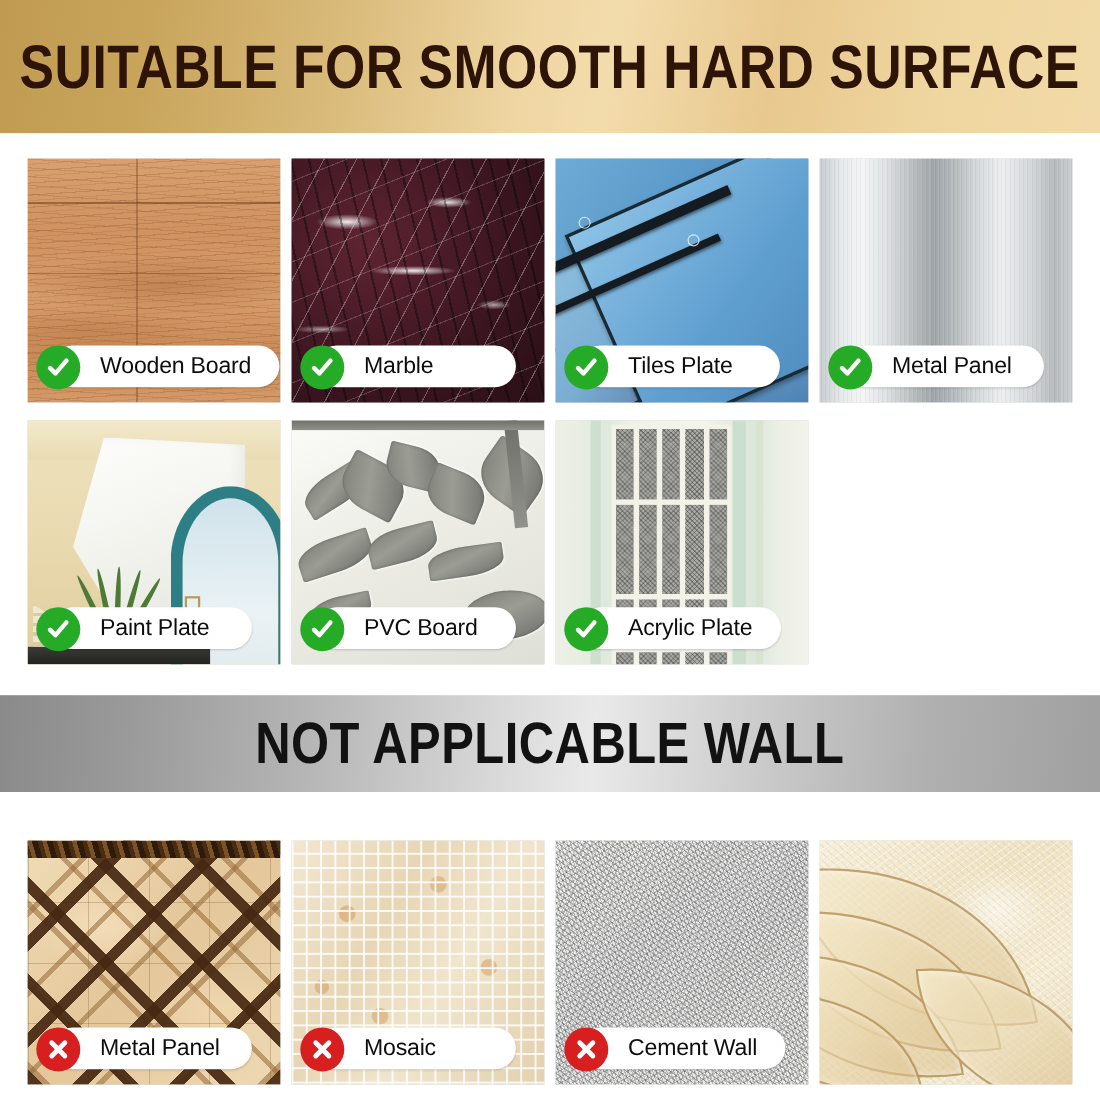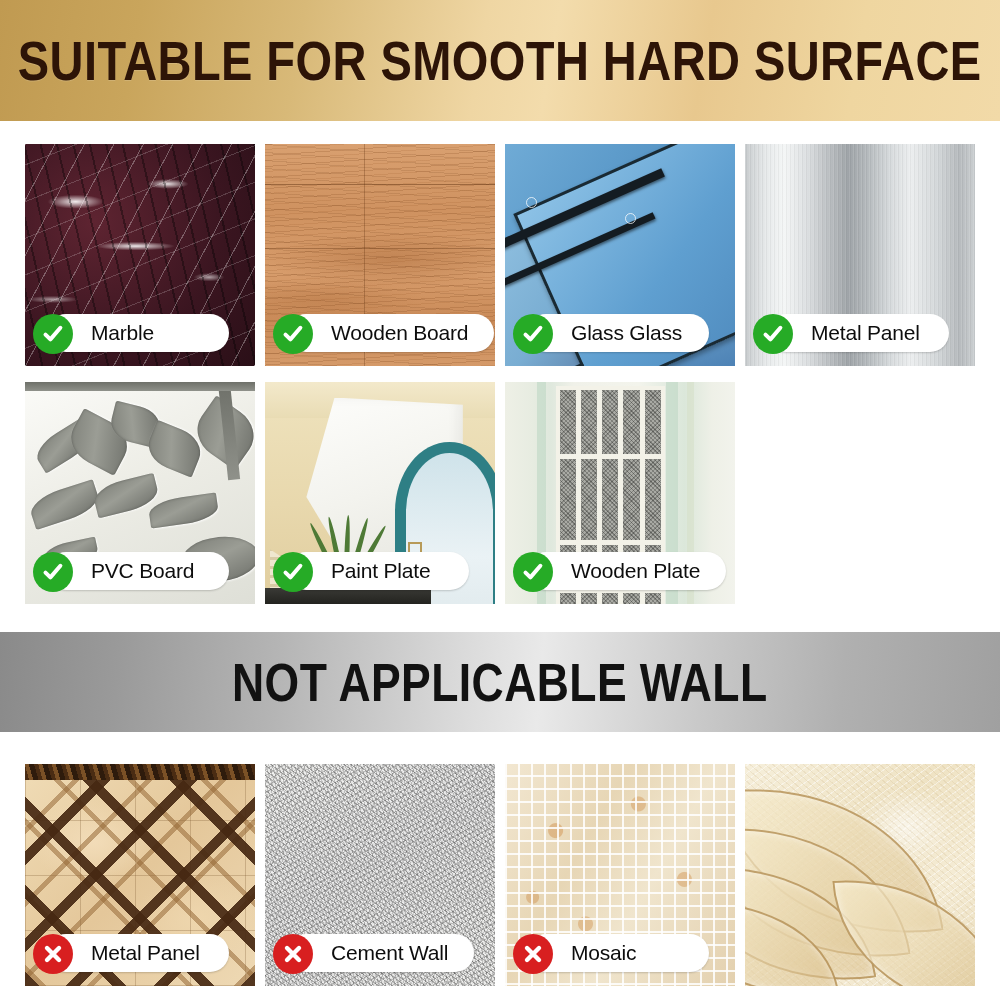--- a/index.html
+++ b/index.html
@@ -28,21 +28,21 @@
   .banner-gold {
     top: 0;
     height: 121px;
     background: linear-gradient(100deg,
         #c09a51 0%, #c9a55c 14%, #d8b978 30%,
         #efd6a3 48%, #f3dcac 55%, #e8c88e 70%,
         #efd6a0 85%, #f2daa8 100%);
   }
   .banner-gray {
     top: 632px;
-    height: 100px;
+    height: 88px;
     background: linear-gradient(95deg,
         #8a8a8a 0%, #9a9a9a 12%, #b5b5b5 28%,
         #dcdcdc 47%, #e9e9e9 54%, #c9c9c9 70%,
         #b0b0b0 84%, #a0a0a0 100%);
   }
   .banner-title {
     font-weight: bold;
     letter-spacing: 0.5px;
     white-space: nowrap;
     transform: scaleX(0.84);
@@ -384,38 +384,38 @@
 </head>
 <body>
 
 <div class="banner banner-gold">
   <div class="banner-title">SUITABLE FOR SMOOTH HARD SURFACE</div>
 </div>
 
 <div class="section" id="section-suitable">
 
   <div class="tile">
+    <div class="tile-art tx-wood"></div>
+    <div class="label">
+      <div class="label-pill">
+        <span class="label-text">Wooden Board</span>
+      </div>
+      <div class="badge badge-check">
+        <svg width="24" height="24" viewBox="0 0 24 24">
+            <path d="M4.5 12.6 L9.4 17.4 L19.4 5.8" stroke="#fff" stroke-width="4" fill="none" stroke-linecap="round" stroke-linejoin="round"></path>
+          </svg>
+      </div>
+    </div>
+  </div>
+
+  <div class="tile">
     <div class="tile-art tx-marble"></div>
     <div class="label">
       <div class="label-pill">
         <span class="label-text">Marble</span>
-      </div>
-      <div class="badge badge-check">
-        <svg width="24" height="24" viewBox="0 0 24 24">
-            <path d="M4.5 12.6 L9.4 17.4 L19.4 5.8" stroke="#fff" stroke-width="4" fill="none" stroke-linecap="round" stroke-linejoin="round"></path>
-          </svg>
-      </div>
-    </div>
-  </div>
-
-  <div class="tile">
-    <div class="tile-art tx-wood"></div>
-    <div class="label">
-      <div class="label-pill">
-        <span class="label-text">Wooden Board</span>
       </div>
       <div class="badge badge-check">
         <svg width="24" height="24" viewBox="0 0 24 24">
             <path d="M4.5 12.6 L9.4 17.4 L19.4 5.8" stroke="#fff" stroke-width="4" fill="none" stroke-linecap="round" stroke-linejoin="round"></path>
           </svg>
       </div>
     </div>
   </div>
 
 
@@ -424,35 +424,63 @@
       <div class="pane pane1"></div>
       <div class="pane pane3"></div>
       <div class="pane pane2"></div>
       <div class="edge" style="left:-46%; top:36%; width:120%; height:9px;"></div>
       <div class="edge" style="left:-50%; top:56%; width:120%; height:7px;"></div>
       <div class="gl-logo" style="left:9%; top:24%;"></div>
       <div class="gl-logo" style="left:52%; top:31%;"></div>
     </div>
     <div class="label">
       <div class="label-pill">
-        <span class="label-text">Glass Glass</span>
+        <span class="label-text">Tiles Plate</span>
       </div>
       <div class="badge badge-check">
         <svg width="24" height="24" viewBox="0 0 24 24">
             <path d="M4.5 12.6 L9.4 17.4 L19.4 5.8" stroke="#fff" stroke-width="4" fill="none" stroke-linecap="round" stroke-linejoin="round"></path>
           </svg>
       </div>
     </div>
   </div>
 
   <div class="tile">
     <div class="tile-art tx-metal"></div>
     <div class="label">
       <div class="label-pill">
         <span class="label-text">Metal Panel</span>
+      </div>
+      <div class="badge badge-check">
+        <svg width="24" height="24" viewBox="0 0 24 24">
+            <path d="M4.5 12.6 L9.4 17.4 L19.4 5.8" stroke="#fff" stroke-width="4" fill="none" stroke-linecap="round" stroke-linejoin="round"></path>
+          </svg>
+      </div>
+    </div>
+  </div>
+
+  <div class="tile">
+    <div class="tile-art tx-paint">
+      <div class="ceiling"></div>
+      <div class="whitewall"></div>
+      <div class="arch"></div>
+      <div class="stairs"></div>
+      <div class="plant">
+        <i style="transform:rotate(-26deg)"></i>
+        <i style="transform:rotate(-12deg)"></i>
+        <i style="transform:rotate(2deg)"></i>
+        <i style="transform:rotate(16deg)"></i>
+        <i style="transform:rotate(30deg)"></i>
+      </div>
+      <div class="switch"></div>
+      <div class="counter"></div>
+    </div>
+    <div class="label">
+      <div class="label-pill">
+        <span class="label-text">Paint Plate</span>
       </div>
       <div class="badge badge-check">
         <svg width="24" height="24" viewBox="0 0 24 24">
             <path d="M4.5 12.6 L9.4 17.4 L19.4 5.8" stroke="#fff" stroke-width="4" fill="none" stroke-linecap="round" stroke-linejoin="round"></path>
           </svg>
       </div>
     </div>
   </div>
 
   <div class="tile">
@@ -477,48 +505,20 @@
       </div>
       <div class="badge badge-check">
         <svg width="24" height="24" viewBox="0 0 24 24">
             <path d="M4.5 12.6 L9.4 17.4 L19.4 5.8" stroke="#fff" stroke-width="4" fill="none" stroke-linecap="round" stroke-linejoin="round"></path>
           </svg>
       </div>
     </div>
   </div>
 
   <div class="tile">
-    <div class="tile-art tx-paint">
-      <div class="ceiling"></div>
-      <div class="whitewall"></div>
-      <div class="arch"></div>
-      <div class="stairs"></div>
-      <div class="plant">
-        <i style="transform:rotate(-26deg)"></i>
-        <i style="transform:rotate(-12deg)"></i>
-        <i style="transform:rotate(2deg)"></i>
-        <i style="transform:rotate(16deg)"></i>
-        <i style="transform:rotate(30deg)"></i>
-      </div>
-      <div class="switch"></div>
-      <div class="counter"></div>
-    </div>
-    <div class="label">
-      <div class="label-pill">
-        <span class="label-text">Paint Plate</span>
-      </div>
-      <div class="badge badge-check">
-        <svg width="24" height="24" viewBox="0 0 24 24">
-            <path d="M4.5 12.6 L9.4 17.4 L19.4 5.8" stroke="#fff" stroke-width="4" fill="none" stroke-linecap="round" stroke-linejoin="round"></path>
-          </svg>
-      </div>
-    </div>
-  </div>
-
-  <div class="tile">
     <div class="tile-art tx-acrylic">
       <div class="stripe" style="left:14%; width:4%;"></div>
       <div class="stripe" style="left:70%; width:5%;"></div>
       <div class="stripe" style="left:79%; width:3%; background:rgba(214,224,200,.6);"></div>
       <div class="grid">
         <div></div>
           <div></div>
           <div></div>
           <div></div>
           <div></div>
@@ -534,21 +534,21 @@
           <div></div>
         <div></div>
           <div></div>
           <div></div>
           <div></div>
           <div></div>
       </div>
     </div>
     <div class="label">
       <div class="label-pill">
-        <span class="label-text">Wooden Plate</span>
+        <span class="label-text">Acrylic Plate</span>
       </div>
       <div class="badge badge-check">
         <svg width="24" height="24" viewBox="0 0 24 24">
             <path d="M4.5 12.6 L9.4 17.4 L19.4 5.8" stroke="#fff" stroke-width="4" fill="none" stroke-linecap="round" stroke-linejoin="round"></path>
           </svg>
       </div>
     </div>
   </div>
 
 </div>
@@ -569,38 +569,38 @@
       </div>
       <div class="badge badge-cross">
         <svg width="24" height="24" viewBox="0 0 24 24">
             <path d="M6 6 L18 18 M18 6 L6 18" stroke="#fff" stroke-width="4.4" stroke-linecap="round"></path>
           </svg>
       </div>
     </div>
   </div>
 
   <div class="tile">
+    <div class="tile-art tx-mosaic"></div>
+    <div class="label">
+      <div class="label-pill">
+        <span class="label-text">Mosaic</span>
+      </div>
+      <div class="badge badge-cross">
+        <svg width="24" height="24" viewBox="0 0 24 24">
+            <path d="M6 6 L18 18 M18 6 L6 18" stroke="#fff" stroke-width="4.4" stroke-linecap="round"></path>
+          </svg>
+      </div>
+    </div>
+  </div>
+
+  <div class="tile">
     <div class="tile-art tx-cement"></div>
     <div class="label">
       <div class="label-pill">
         <span class="label-text">Cement Wall</span>
-      </div>
-      <div class="badge badge-cross">
-        <svg width="24" height="24" viewBox="0 0 24 24">
-            <path d="M6 6 L18 18 M18 6 L6 18" stroke="#fff" stroke-width="4.4" stroke-linecap="round"></path>
-          </svg>
-      </div>
-    </div>
-  </div>
-
-  <div class="tile">
-    <div class="tile-art tx-mosaic"></div>
-    <div class="label">
-      <div class="label-pill">
-        <span class="label-text">Mosaic</span>
       </div>
       <div class="badge badge-cross">
         <svg width="24" height="24" viewBox="0 0 24 24">
             <path d="M6 6 L18 18 M18 6 L6 18" stroke="#fff" stroke-width="4.4" stroke-linecap="round"></path>
           </svg>
       </div>
     </div>
   </div>
 
   <div class="tile">

